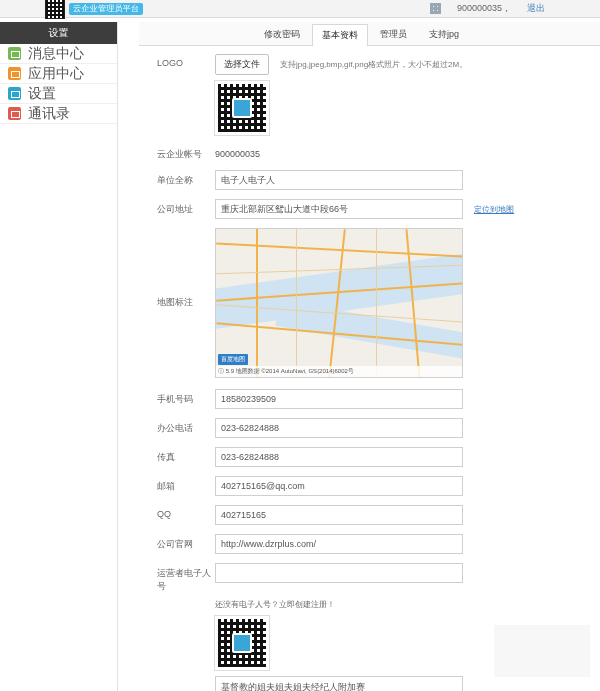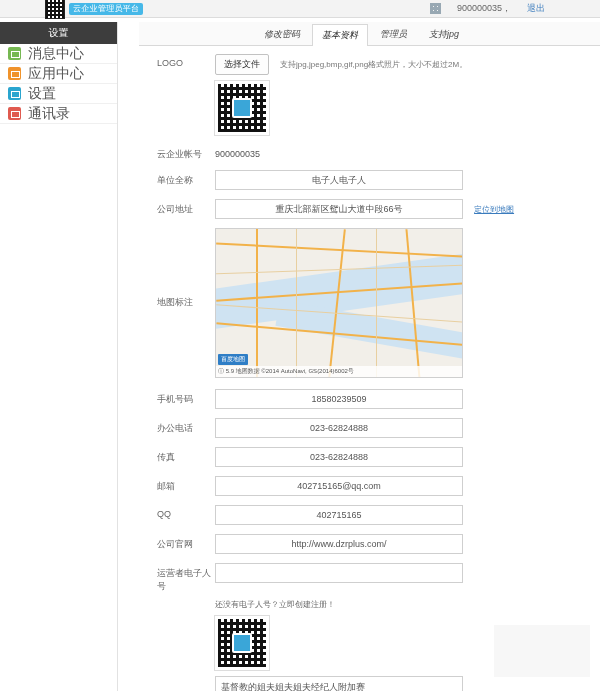--- a/index.html
+++ b/index.html
@@ -96,21 +96,20 @@
   
   .content {
     position: absolute; left: 139px; top: 22px;
     width: 461px; height: 669px;
     background: #fff;
   }
   .tabbar {
     height: 24px; border-bottom: 1px solid #d8d8d8;
     display: flex; align-items: flex-end; padding-left: 115px;
     background: #fafafa;
-    font-style: italic;
   }
   .tab {
     font-size: 9px; color: #4a4a4a;
     padding: 4px 9px 4px 9px;
     border: 1px solid transparent;
     border-bottom: none;
     margin-right: 2px;
     cursor: default;
   }
   .tab.active {
@@ -133,21 +132,20 @@
     padding-top: 4px;
   }
   .row .fld { flex: 1 1 auto; position: relative; }
   input.txt {
     width: 248px; height: 20px;
     border: 1px solid #cfcfcf;
     background: #fff;
     font-size: 9px; color: #555;
     padding: 0 5px;
     font-family: "Liberation Sans", sans-serif;
-    text-align: center;
   }
   textarea.txt {
     width: 248px; height: 48px;
     border: 1px solid #cfcfcf;
     background: #fff;
     font-size: 9px; color: #555;
     padding: 4px 5px; resize: none;
     font-family: "Liberation Sans", sans-serif;
   }
   .static-val { font-size: 9px; color: #555; padding-top: 5px; }

